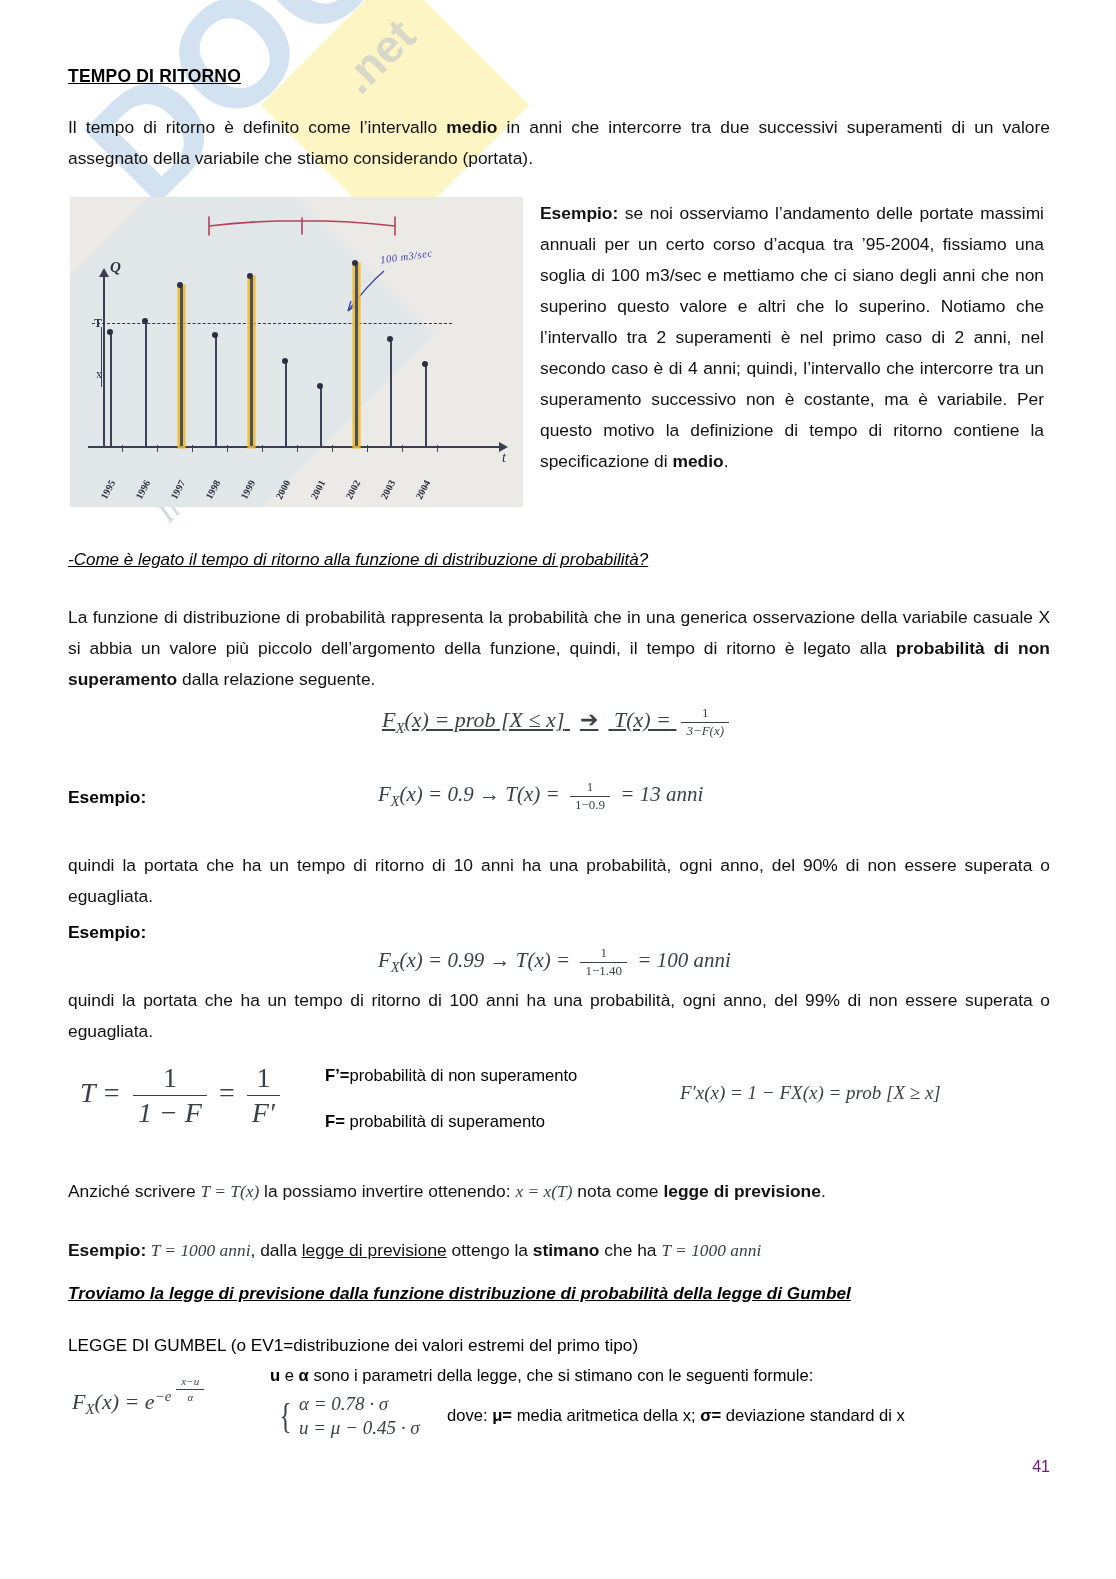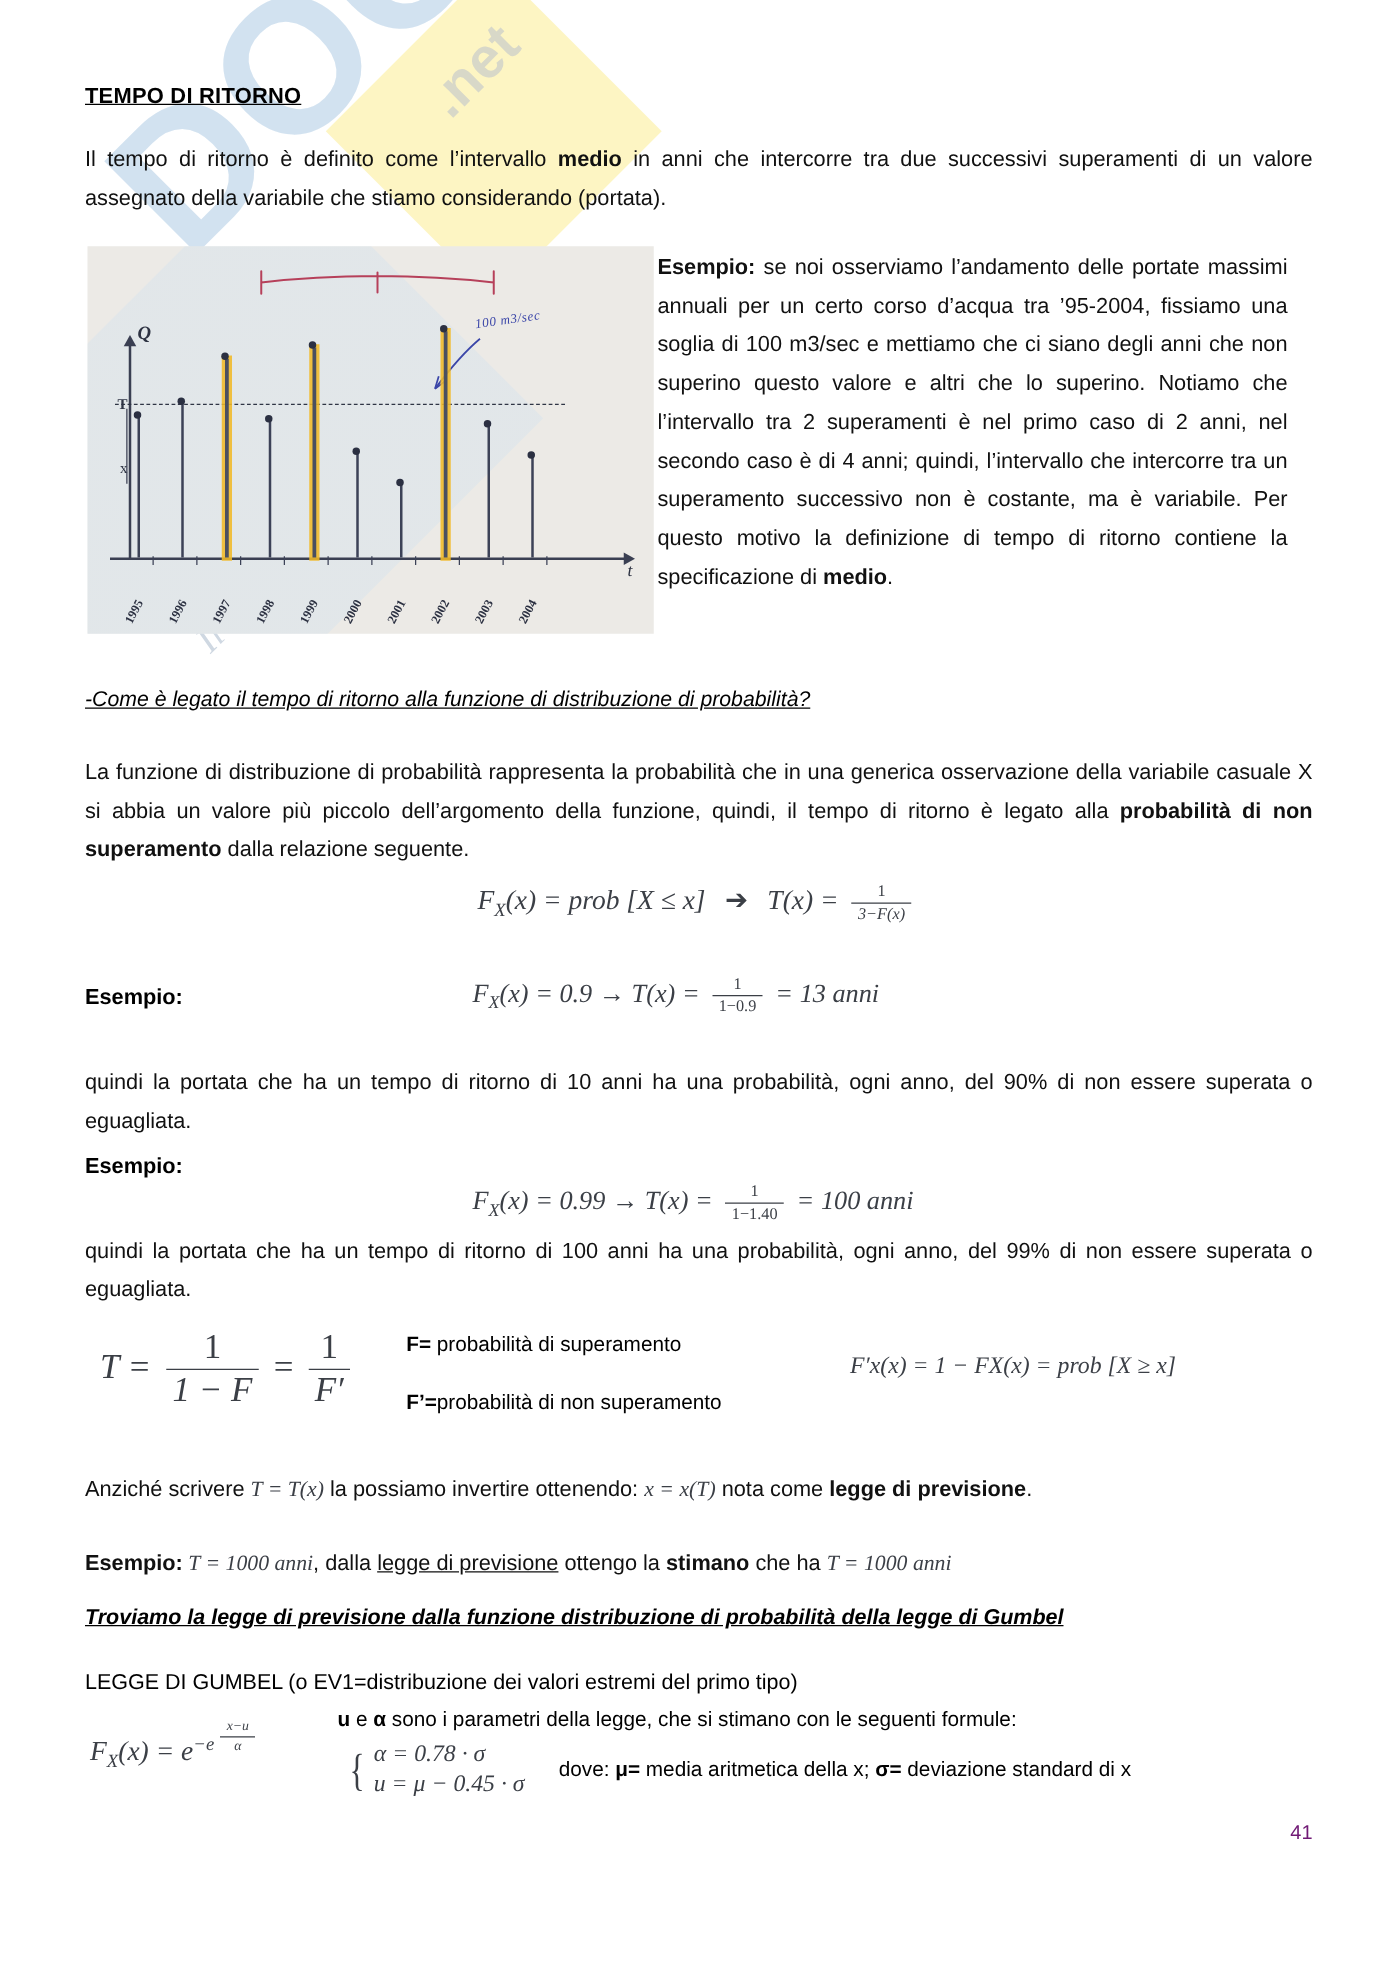--- a/index.html
+++ b/index.html
@@ -283,21 +283,21 @@
     font-weight: bold;
     color: #2c3142;
     transform: rotate(-62deg);
     transform-origin: left bottom;
     white-space: nowrap;
   }
 
   
   #example-col {
     position: absolute;
-    left: 526px;
+    left: 540px;
     top: 198px;
     width: 504px;
   }
 
   
   #q-heading {
     position: absolute;
     left: 68px;
     top: 550px;
     width: 982px;
@@ -337,20 +337,21 @@
   }
   .sub { font-size: .68em; vertical-align: sub; }
   .sup { font-size: .68em; vertical-align: super; }
 
   #fml-main {
     position: absolute;
     left: 0; top: 706px;
     width: 1116px;
     text-align: center;
     font-size: 22px;
+    text-decoration: underline;
   }
   #ex1-label { position: absolute; left: 68px; top: 787px; font-size: 17.4px; font-weight: bold; }
   #fml-ex1 { position: absolute; left: 378px; top: 780px; font-size: 21px; }
   #after-ex1 { position: absolute; left: 68px; top: 850px; width: 982px; }
   #ex2-label { position: absolute; left: 68px; top: 922px; font-size: 17.4px; font-weight: bold; }
   #fml-ex2 { position: absolute; left: 378px; top: 914px; font-size: 21px; margin-top: 32px; }
   #after-ex2 { position: absolute; left: 68px; top: 985px; width: 982px; }
 
   #fml-T { position: absolute; left: 80px; top: 1062px; font-size: 28px; }
   #defs { position: absolute; left: 325px; top: 1053px; width: 350px; font-size: 16.6px; line-height: 46px; }
@@ -539,24 +540,24 @@
       </span>
       <span>=</span>
       <span class="frac">
         <span class="num">1</span>
         <span class="den fml-italic">F′</span>
       </span>
     </div>
 
     <div id="defs">
       <div>
-        <span class="b">F=</span><span> probabilità di superamento</span>
+        <span class="b">F’=</span><span>probabilità di non superamento</span>
       </div>
       <div>
-        <span class="b">F’=</span><span>probabilità di non superamento</span>
+        <span class="b">F=</span><span> probabilità di superamento</span>
       </div>
     </div>
 
     <div id="fml-Fprime" class="formula fml-italic">F′x(x) = 1 − FX(x) = prob [X ≥ x]</div>
 
     <div id="invert-para" class="para">
       <span>Anziché scrivere </span><span class="formula fml-italic">T = T(x)</span><span> la possiamo invertire ottenendo: </span><span class="formula fml-italic">x = x(T)</span><span> nota come </span><span class="b">legge di previsione</span><span>.</span>
     </div>
 
     <div id="ex3-para" class="para">

